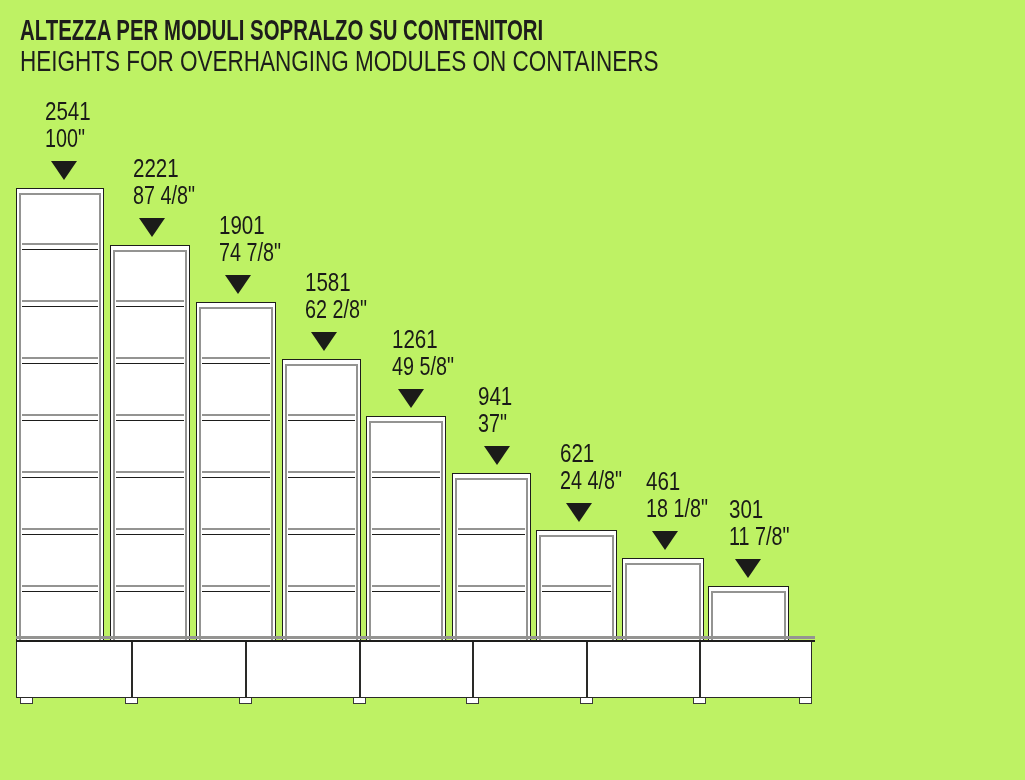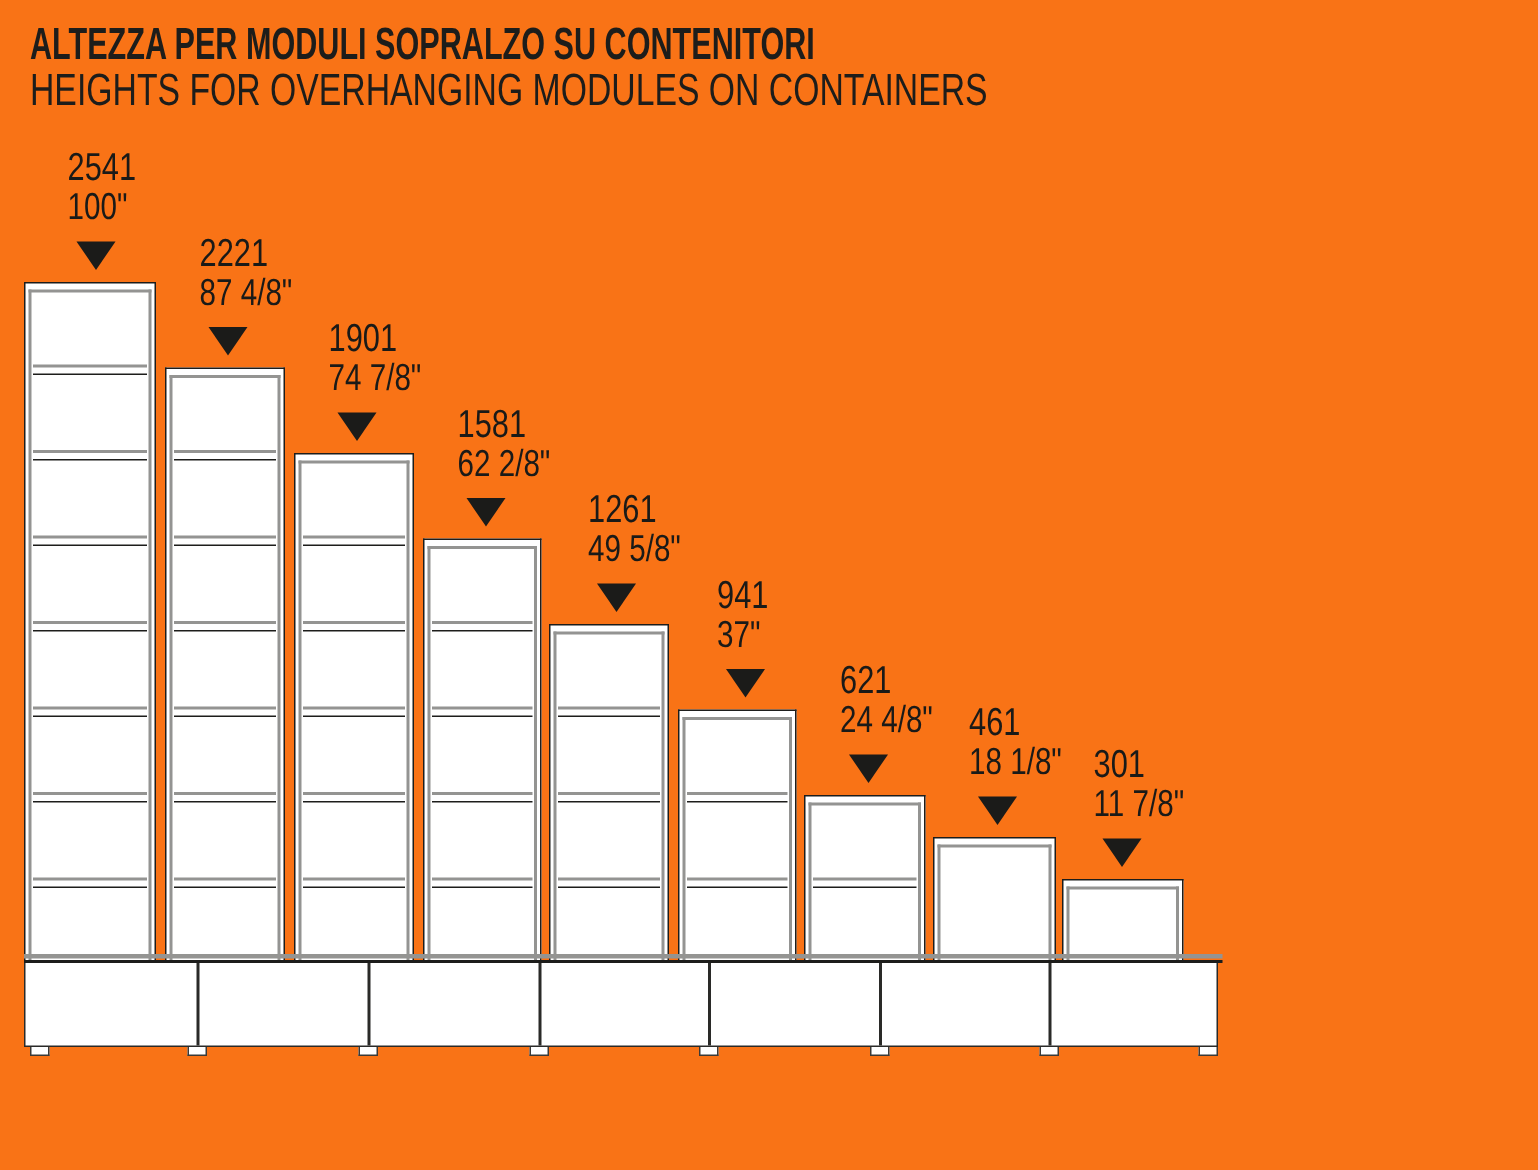--- a/index.html
+++ b/index.html
@@ -1,17 +1,17 @@
 <!DOCTYPE html>
 <html><head>
 <meta charset="utf-8">
 <style>
   html,body{margin:0;padding:0;background:#ffffff;}
   .canvas{
-    position:relative;width:1025px;height:780px;background:#f97316;overflow:hidden;
+    position:relative;width:1025px;height:780px;background:#bef264;overflow:hidden;
     font-family:"Liberation Sans","DejaVu Sans",sans-serif;color:#1d1d1b;
   }
   .title-block{position:absolute;left:20px;top:14px;}
   .title{
     font-size:30px;font-weight:bold;line-height:31px;white-space:nowrap;
     transform:scaleX(0.68);transform-origin:left top;letter-spacing:0px;color:#1d1d1b;
   }
   .subtitle{
     font-size:30px;font-weight:normal;line-height:31px;white-space:nowrap;
     transform:scaleX(0.75);transform-origin:left top;color:#1d1d1b;

